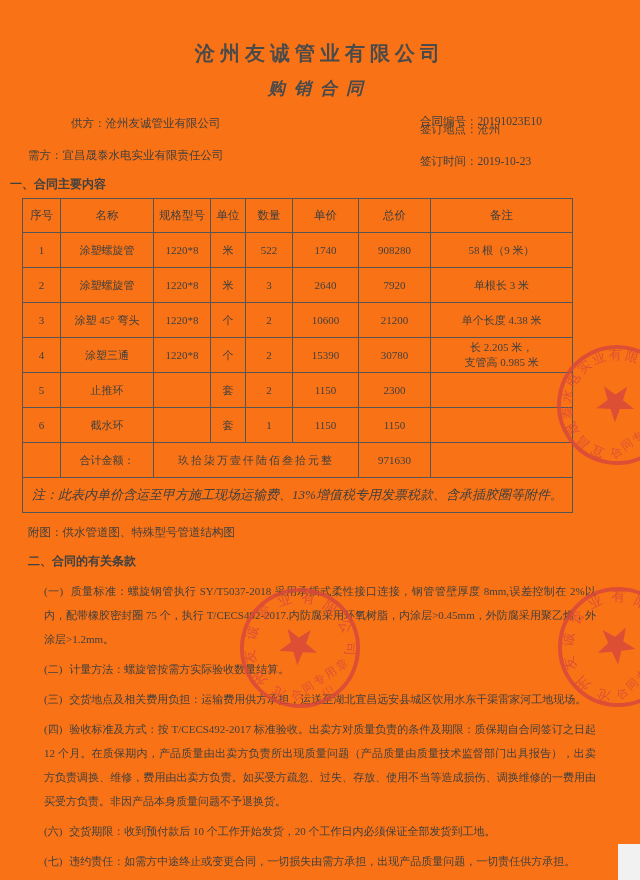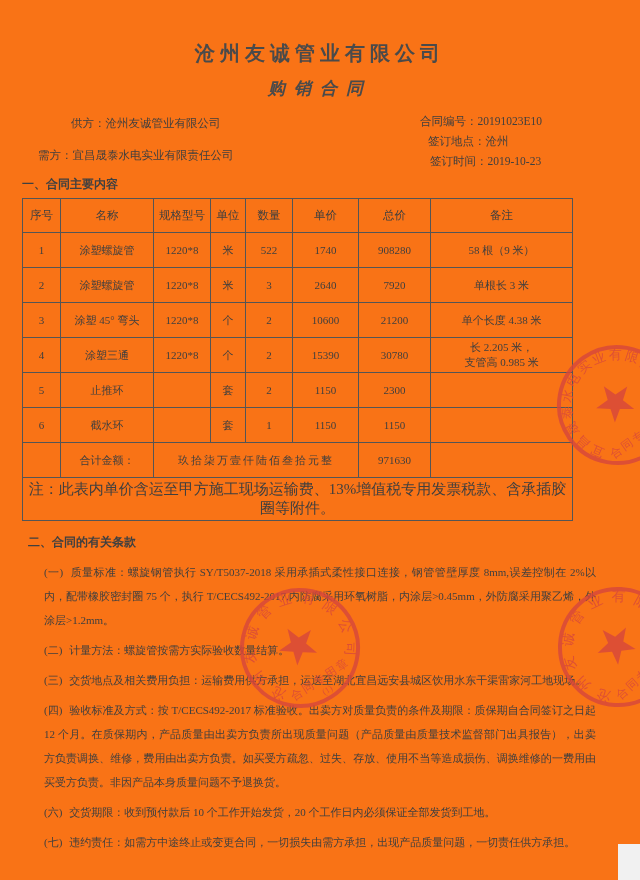--- a/index.html
+++ b/index.html
@@ -12,39 +12,39 @@
   .company-title{
     margin:0;padding-top:40px;text-align:center;
     font-size:20px;font-weight:600;letter-spacing:5px;color:#4a4a4a;
   }
   .doc-title{
     margin:10px 0 0;text-align:center;
     font-size:17px;font-weight:600;letter-spacing:9px;color:#4a4a4a;font-style:italic;
   }
   .info{position:relative;margin:14px 28px 0;height:58px;font-size:11.5px;}
   .info-supplier{position:absolute;left:15px;top:2px;margin-left:28px;}
-  .info-buyer{position:absolute;left:10px;top:34px;}
+  .info-buyer{position:absolute;left:0;top:34px;}
   .info-no{position:absolute;left:392px;top:0;}
-  .info-place{position:absolute;left:392px;top:20px;margin-left:8px;}
-  .info-date{position:absolute;left:392px;top:40px;margin-left:10px;}
-  .sec-heading{margin:4px 0 0 22px;font-size:12px;font-weight:700;color:#404040;}
+  .info-place{position:absolute;left:392px;top:8px;}
+  .info-date{position:absolute;left:392px;top:40px;}
+  .sec-heading{margin:4px 0 0 10px;font-size:12px;font-weight:700;color:#404040;}
   .sec-heading.second{margin:13px 0 0 28px;}
   table.items{
     border-collapse:collapse;margin:5px 0 0 22px;width:550px;
     table-layout:fixed;font-size:11px;color:#3f3f3f;
   }
   table.items th,table.items td{
     border:1px solid #555;text-align:center;vertical-align:middle;
     padding:2px 3px;font-weight:normal;overflow:hidden;
   }
   table.items th{height:29px;font-size:11.5px;}
   table.items td{height:30px;}
   .remark-cell{white-space:pre-line;line-height:15px;}
   .total-words{letter-spacing:2px;}
-  td.note-cell{text-align:left;height:22px;padding:4px 7px;font-size:15px;}
+  td.note-cell{text-align:left;height:22px;padding:4px 7px;font-size:13px;font-style:italic;}
   .attachment{margin:12px 28px 0;font-size:11.5px;}
   .clauses{margin:9px 28px 0;font-size:11px;line-height:24px;text-align:justify;}
   .clause{margin:0 16px 6px;}
   .cl-no{margin-right:7px;}
   .seal{position:absolute;pointer-events:none;opacity:0.8;}
   .seal-buyer{left:542px;top:330px;}
   .seal-mid{left:225px;top:573px;}
   .seal-right{left:543px;top:572px;}
   .seal text{font-family:"Liberation Serif","DejaVu Serif",serif;}
   .scan-artifact{position:absolute;right:0;bottom:0;width:22px;height:36px;background:#f1f1f1;}
@@ -158,20 +158,21 @@
         <td class="total-words" colspan="4">玖拾柒万壹仟陆佰叁拾元整</td>
         <td>971630</td>
         <td></td>
       </tr>
       <tr>
         <td class="note-cell" colspan="8">注：此表内单价含运至甲方施工现场运输费、13%增值税专用发票税款、含承插胶圈等附件。</td>
       </tr>
     </tbody>
   </table>
 
+  <div class="attachment">附图：供水管道图、特殊型号管道结构图</div>
 
   <div class="sec-heading second">二、合同的有关条款</div>
 
   <div class="clauses">
     <p class="clause"><span class="cl-no">(一)</span><span>质量标准：螺旋钢管执行 SY/T5037-2018 采用承插式柔性接口连接，钢管管壁厚度 8mm,误差控制在 2%以内，配带橡胶密封圈 75 个，执行 T/CECS492-2017.内防腐采用环氧树脂，内涂层&gt;0.45mm，外防腐采用聚乙烯，外涂层&gt;1.2mm。</span></p>
     <p class="clause"><span class="cl-no">(二)</span><span>计量方法：螺旋管按需方实际验收数量结算。</span></p>
     <p class="clause"><span class="cl-no">(三)</span><span>交货地点及相关费用负担：运输费用供方承担，运送至湖北宜昌远安县城区饮用水东干渠雷家河工地现场。</span></p>
     <p class="clause"><span class="cl-no">(四)</span><span>验收标准及方式：按 T/CECS492-2017 标准验收。出卖方对质量负责的条件及期限：质保期自合同签订之日起 12 个月。在质保期内，产品质量由出卖方负责所出现质量问题（产品质量由质量技术监督部门出具报告），出卖方负责调换、维修，费用由出卖方负责。如买受方疏忽、过失、存放、使用不当等造成损伤、调换维修的一费用由买受方负责。非因产品本身质量问题不予退换货。</span></p>
     <p class="clause"><span class="cl-no">(六)</span><span>交货期限：收到预付款后 10 个工作开始发货，20 个工作日内必须保证全部发货到工地。</span></p>
     <p class="clause"><span class="cl-no">(七)</span><span>违约责任：如需方中途终止或变更合同，一切损失由需方承担，出现产品质量问题，一切责任供方承担。</span></p>

